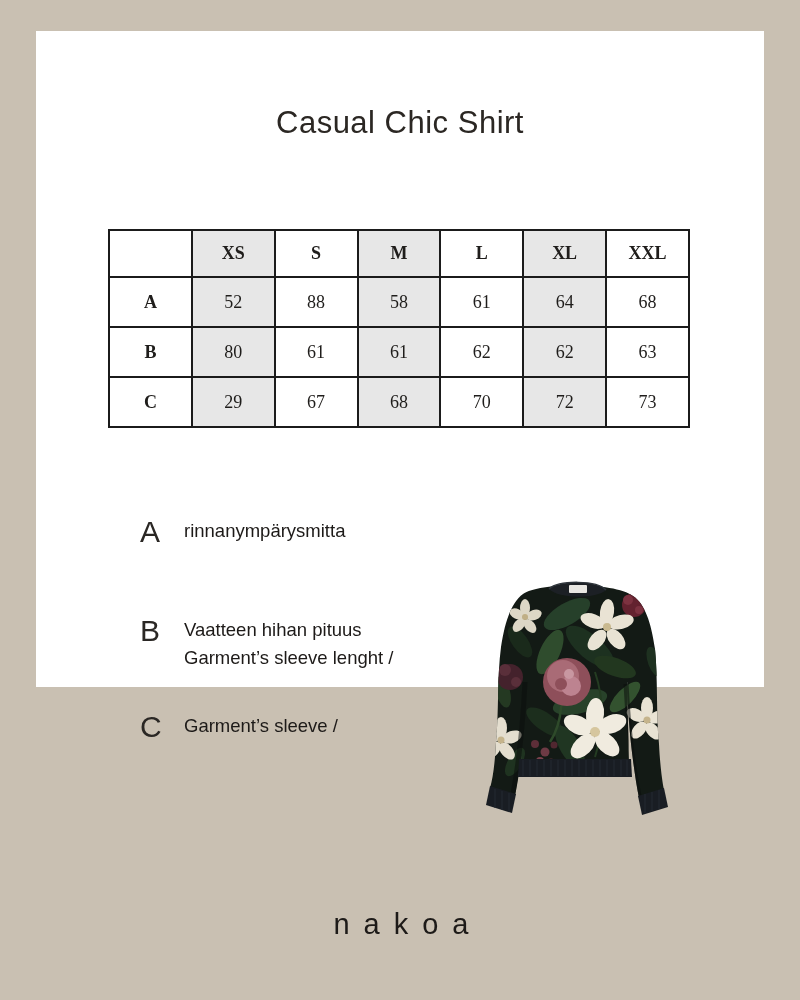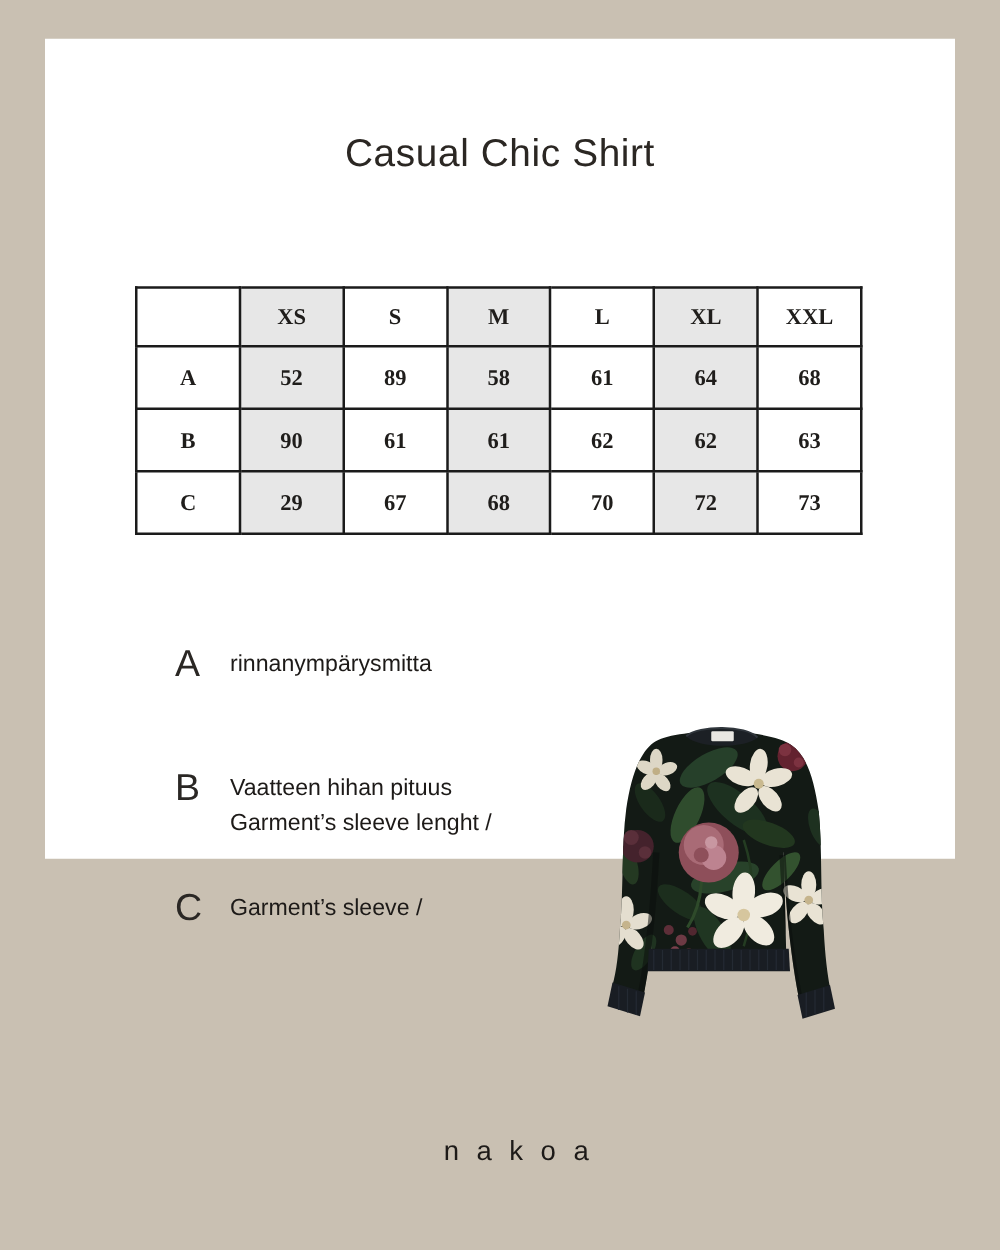--- a/index.html
+++ b/index.html
@@ -20,42 +20,42 @@
   table.size-table{
     position:absolute;left:72px;top:198px;width:582px;
     border-collapse:collapse;table-layout:fixed;
   }
   .size-table th,.size-table td{
     border:2px solid #1b1b1b;text-align:center;vertical-align:middle;
     font-family:"Liberation Serif",serif;font-size:18px;color:#1f1d1b;
     padding:0;
   }
   .size-table th{font-weight:bold;}
-  .size-table td{font-weight:bold;}
+  .size-table td{font-weight:normal;}
   .size-table tr.hdr{height:47px;}
   .size-table tr.datarow{height:50px;}
   .size-table .sh{background:#e7e7e7;margin-left:25px;}
   .legend-row{
     position:absolute;left:104px;display:flex;align-items:flex-start;
   }
   .legend-key{
     width:44px;font-size:30px;line-height:30px;color:#2a2724;
     font-family:"Liberation Sans",sans-serif;font-weight:400;flex:0 0 44px;
   }
   .legend-text{
     font-size:18.5px;line-height:28px;color:#1d1a18;width:370px;
     font-family:"Liberation Sans",sans-serif;
   }
   .legend-line2-indent{padding-left:5px;}
   .product{
     position:absolute;left:419px;top:541px;width:250px;height:250px;
   }
   .logo{
-    position:absolute;left:12px;top:877px;width:100%;text-align:center;
-    font-size:22px;letter-spacing:14px;padding-left:16px;box-sizing:border-box;
+    position:absolute;left:0;top:877px;width:100%;text-align:center;
+    font-size:29px;letter-spacing:14px;padding-left:16px;box-sizing:border-box;
     color:#1d1a18;font-family:"Liberation Sans",sans-serif;font-weight:400;
   }
 </style>
 </head>
 <body>
 
 <div class="card">
 
   <h1 class="title">Casual Chic Shirt</h1>
 
@@ -66,29 +66,29 @@
       <th class="sh">XS</th>
       <th>S</th>
       <th class="sh">M</th>
       <th>L</th>
       <th class="sh">XL</th>
       <th>XXL</th>
     </tr>
     <tr class="datarow">
       <th>A</th>
       <td class="sh">52</td>
-      <td>89</td>
+      <td>88</td>
       <td class="sh">58</td>
       <td>61</td>
       <td class="sh">64</td>
       <td>68</td>
     </tr>
     <tr class="datarow">
       <th>B</th>
-      <td class="sh">90</td>
+      <td class="sh">80</td>
       <td>61</td>
       <td class="sh">61</td>
       <td>62</td>
       <td class="sh">62</td>
       <td>63</td>
     </tr>
     <tr class="datarow">
       <th>C</th>
       <td class="sh">29</td>
       <td>67</td>

